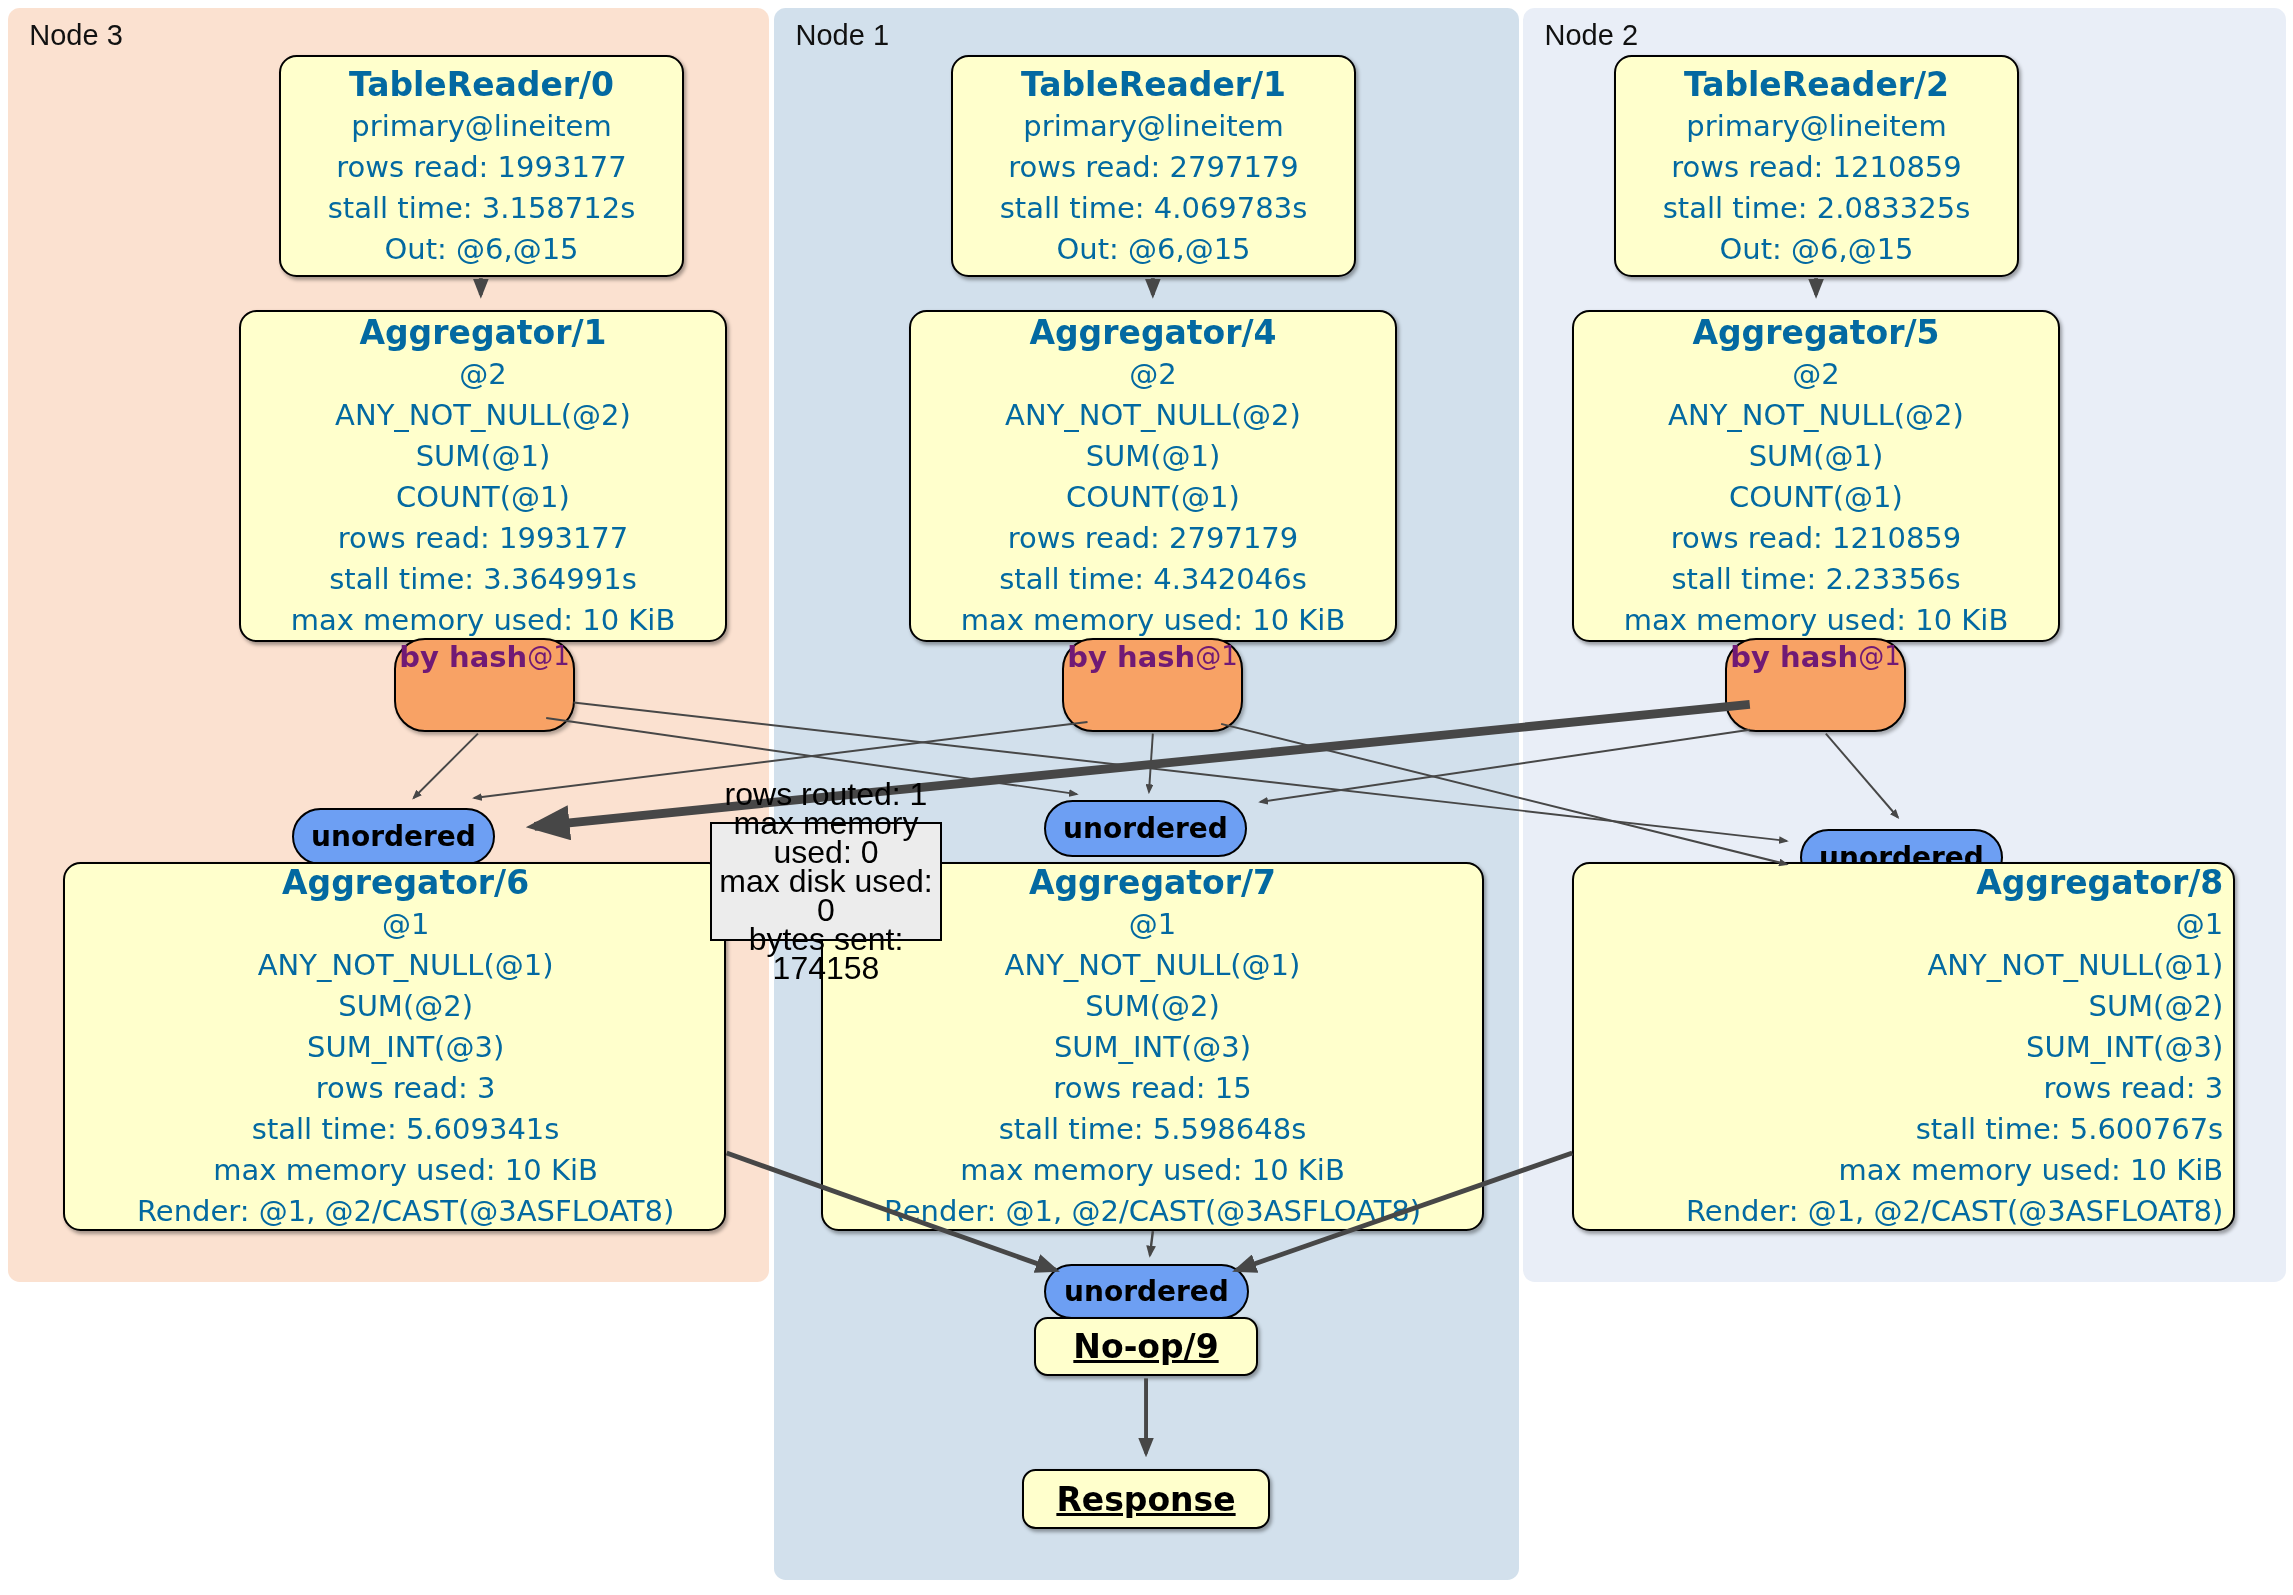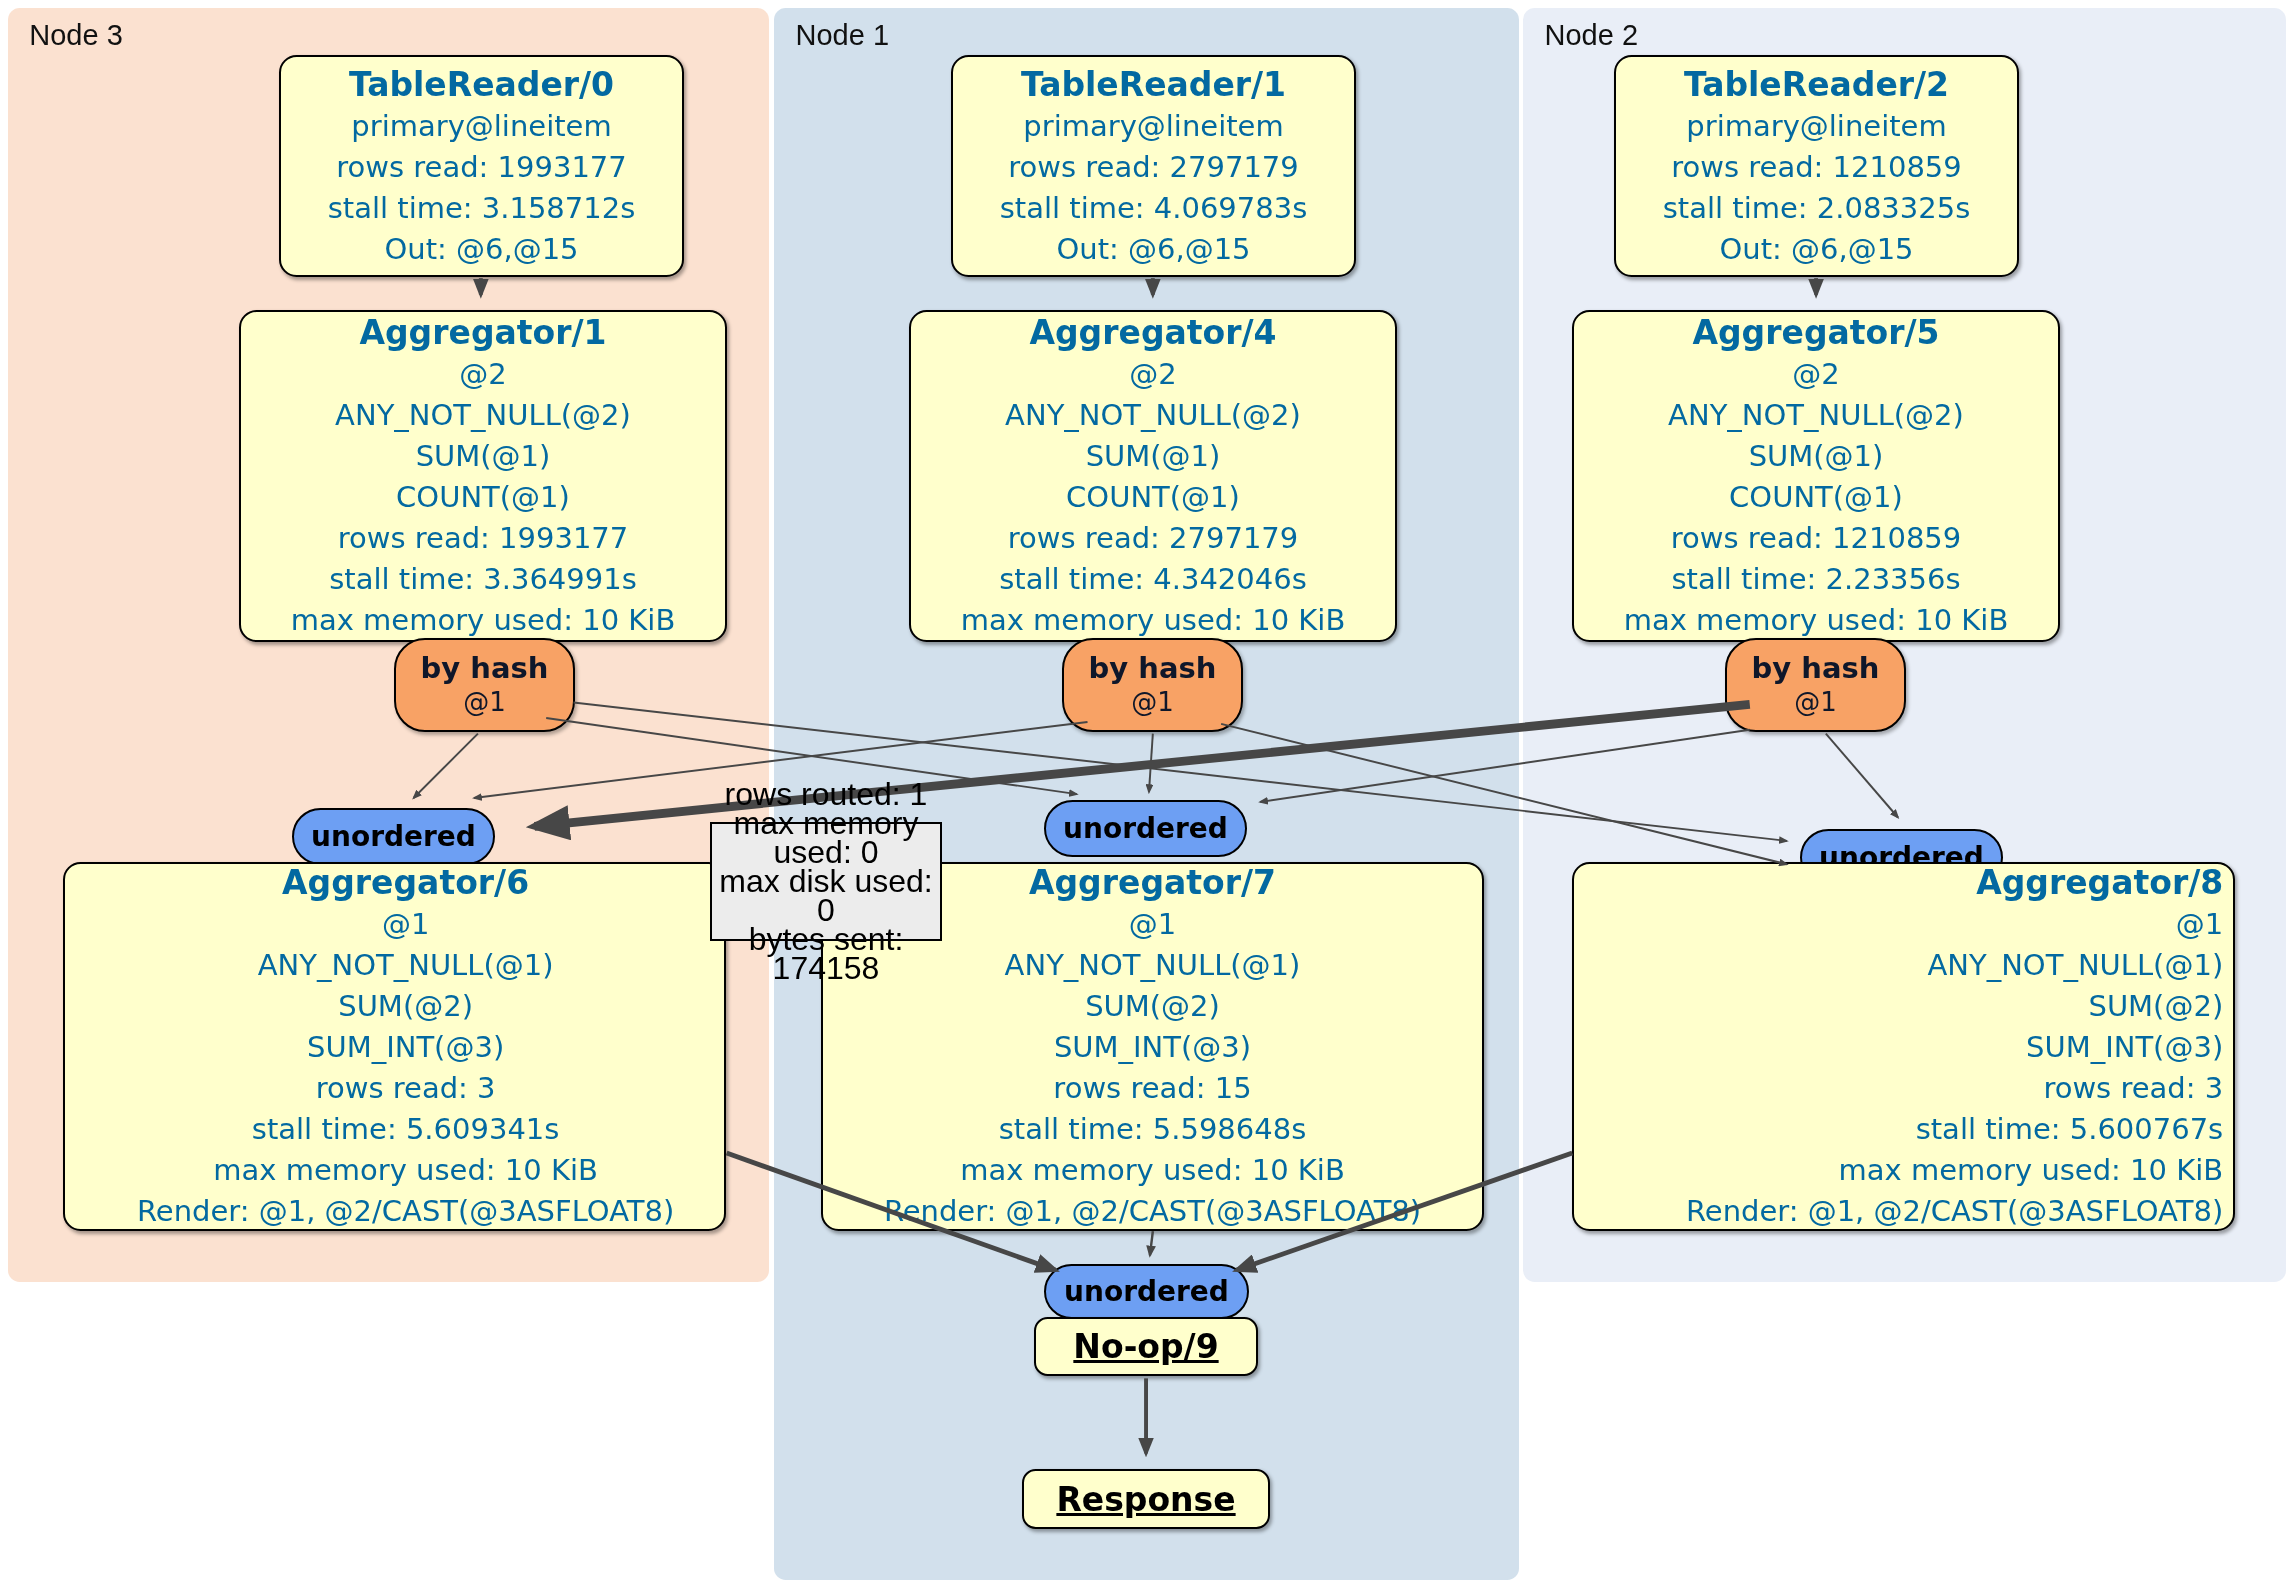--- a/index.html
+++ b/index.html
@@ -7,22 +7,22 @@
           font-family:"DejaVu Sans",sans-serif;}
   .region{position:absolute;border-radius:11.7px;}
   .region-label{position:absolute;left:21.5px;top:11.7px;font-family:"Liberation Sans",sans-serif;
                 font-size:29px;color:#111;}
   .nodebox{position:absolute;background:#ffffcc;border:2.4px solid #000;border-radius:17.6px;
            box-shadow:2px 2.9px 3.9px rgba(0,0,0,0.35);text-align:center;color:#0369a1;
            display:flex;flex-direction:column;justify-content:center;padding:5.9px 9.8px;box-sizing:border-box;}
   .nodebox .title{font-size:33px;font-weight:bold;line-height:43px;}
   .nodebox .bline{font-size:29px;line-height:41px;white-space:nowrap;}
   .router{position:absolute;background:#f8a265;border:2.4px solid #000;border-radius:31px;
-          box-shadow:2px 2.9px 3.9px rgba(0,0,0,0.3);text-align:center;color:#0f172a;
-          display:flex;flex-direction:column;justify-content:center;box-sizing:border-box;}
+          box-shadow:2px 2.9px 3.9px rgba(0,0,0,0.3);text-align:center;color:#701a75;
+          display:flex;justify-content:center;box-sizing:border-box;}
   .router .rl{font-size:29px;font-weight:bold;line-height:35px;}
   .router .rs{font-size:26px;line-height:33px;}
   .sync{position:absolute;background:#6d9ff3;border:2.4px solid #000;border-radius:29px;
         text-align:center;color:#000;font-size:28px;font-weight:bold;
         display:flex;align-items:center;justify-content:center;box-sizing:border-box;}
   .plain{position:absolute;background:#ffffcc;border:2.4px solid #000;border-radius:13.7px;
          box-shadow:2px 2.9px 3.9px rgba(0,0,0,0.35);text-align:center;color:#000;
          font-size:33px;font-weight:bold;display:flex;align-items:center;justify-content:center;
          box-sizing:border-box;text-decoration:underline;}
   .edges{position:absolute;left:0;top:0;pointer-events:none;}

